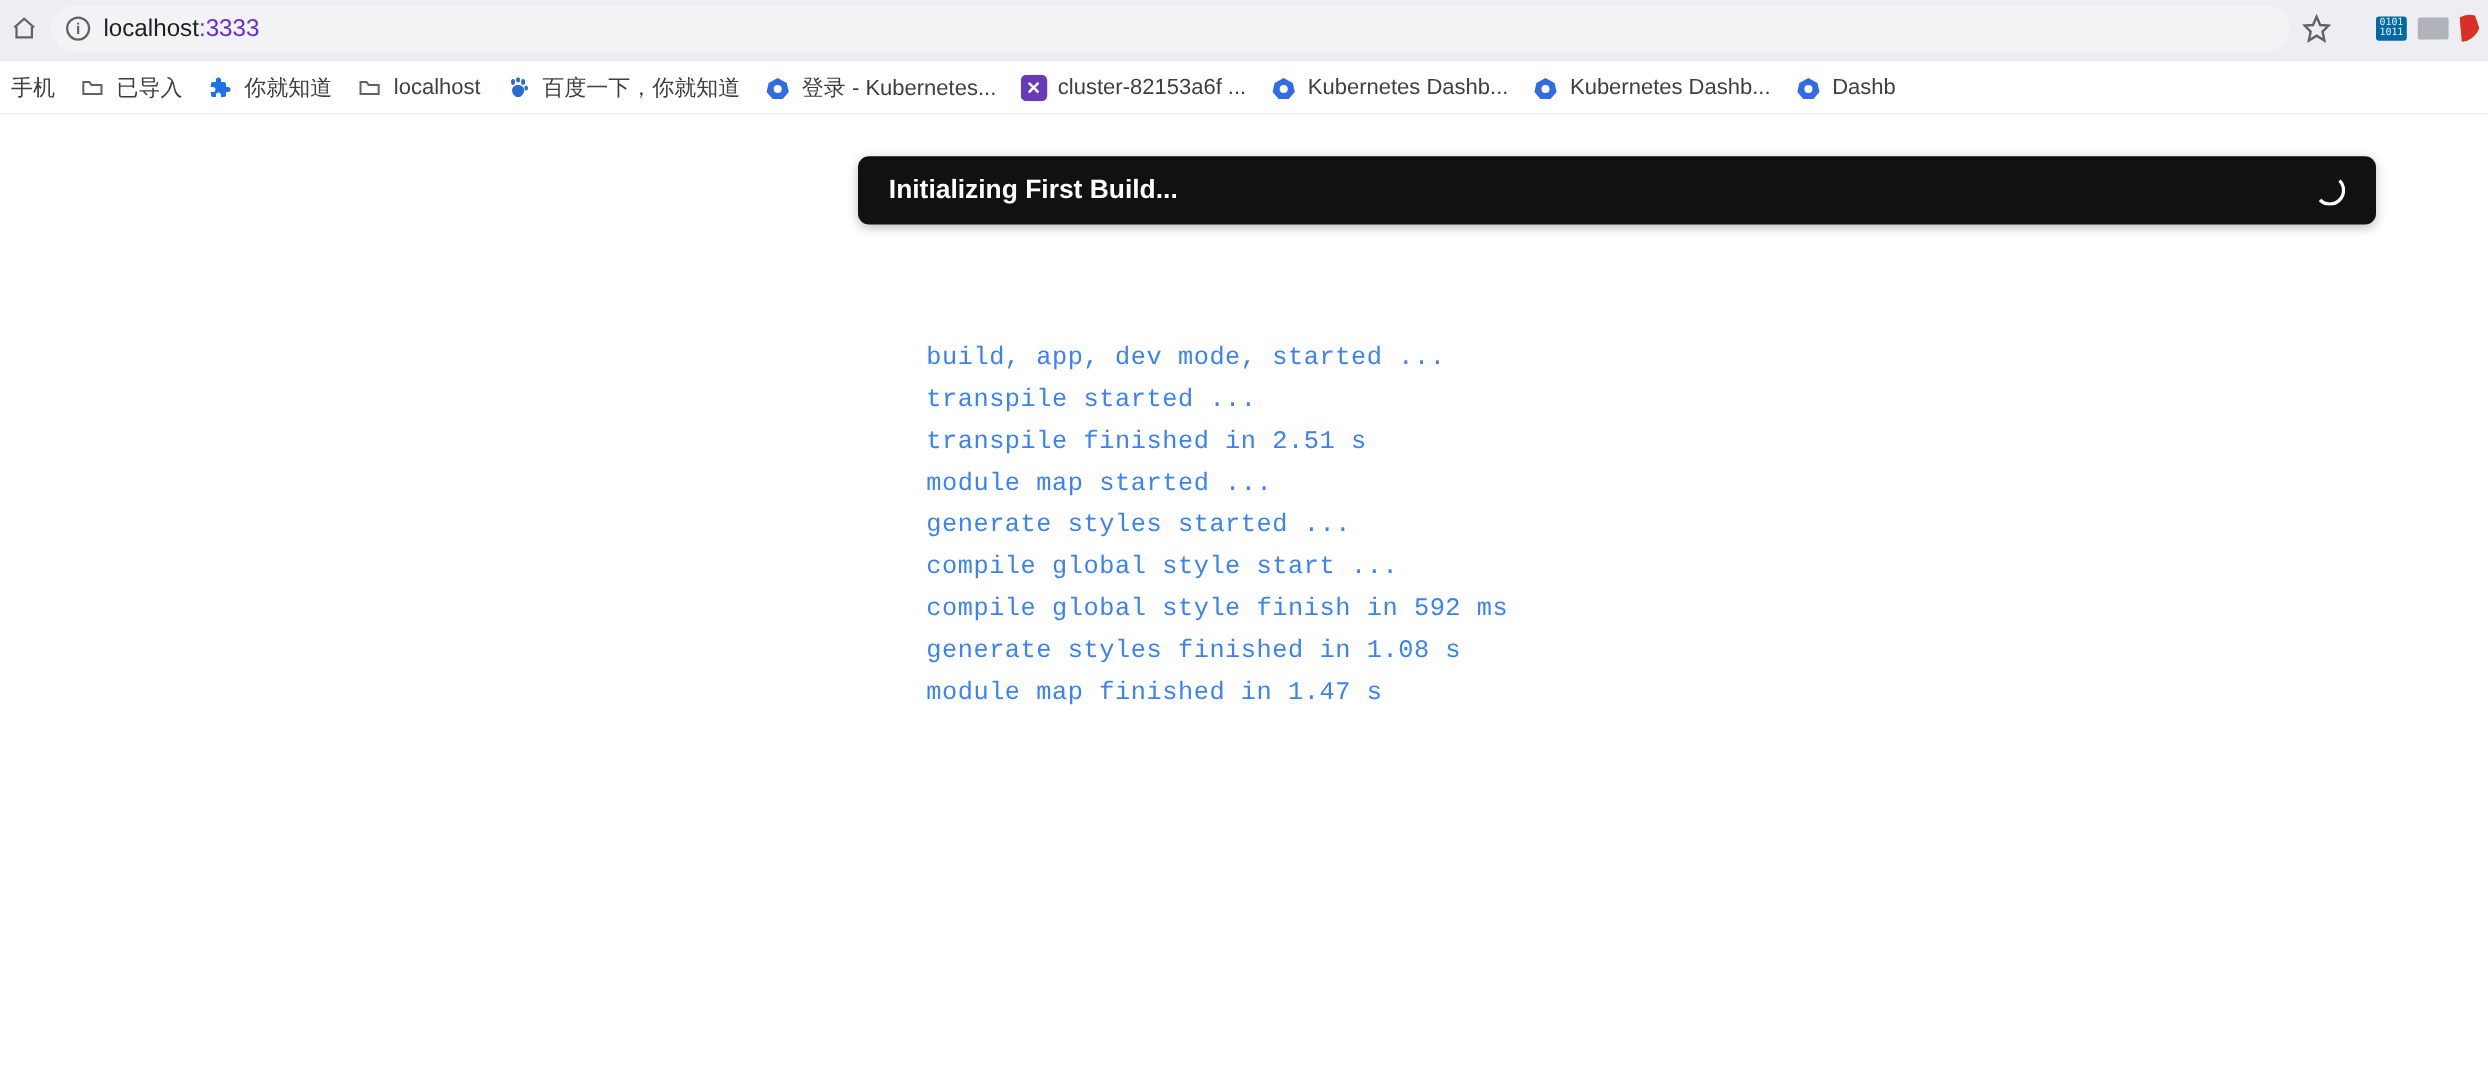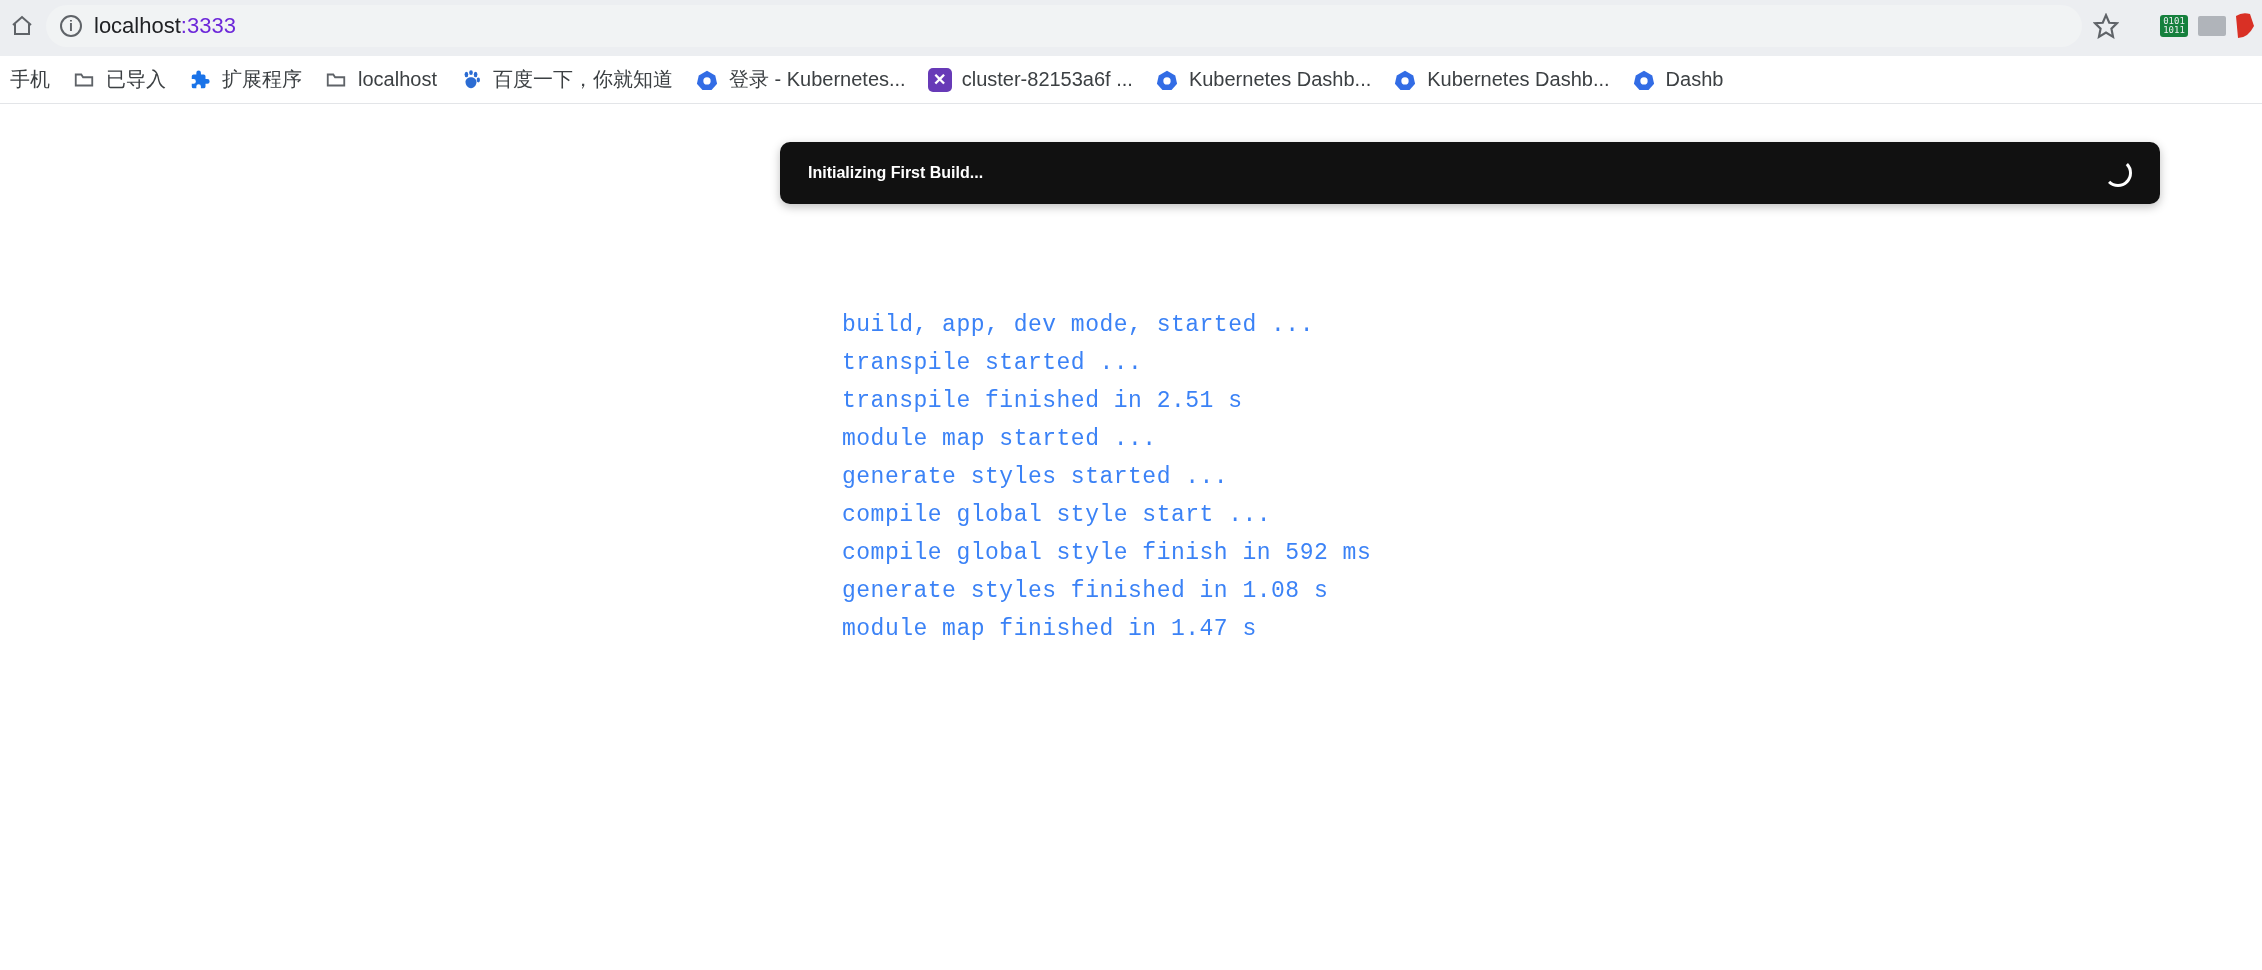--- a/index.html
+++ b/index.html
@@ -44,21 +44,21 @@
       display:flex;align-items:center;justify-content:center;
       color:#5f6368;
       font-weight:600;
       font-size:14px;
       line-height:1;
     }
     .url-host { color:#202124;margin-top:16px; }
     .url-port { color:#6d28d9; }
     .ext-pill {
       width:28px;height:22px;
-      background:#15803d;
+      background:#0369a1;
       border-radius:3px;
       font-size:9px;
       font-family:monospace;
       color:#eceef1;
       display:flex;align-items:center;justify-content:center;
       line-height:1;
       white-space:pre;
       margin-left:30px;
     }
     .ext-gray-box {
@@ -124,21 +124,21 @@
       top:38px;
       left:780px;
       width:1380px;
       height:62px;
       background:#111;
       border-radius:10px;
       display:flex;
       align-items:center;
       padding:0 28px;
       color:#fff;
-      font-size:16px;
+      font-size:24px;
       font-weight:600;
       box-shadow:0 3px 10px rgba(0,0,0,.25);
     }
     .status-banner .banner-text { flex:1; }
     .spinner {
       width:28px;height:28px;
       border:3px solid transparent;
       border-right-color:#fff;
       border-bottom-color:#fff;
       border-radius:50%;
@@ -205,21 +205,21 @@
     </span>
     <span class="bm-label">已导入</span>
   </div>
 
   <div class="bookmark">
     <span class="bm-icon puzzle-icon">
       <svg width="22" height="22" viewBox="0 0 24 24" fill="currentColor">
           <path d="M20 11h-2V8a2 2 0 0 0-2-2h-3V4a2.5 2.5 0 1 0-5 0v2H5a2 2 0 0 0-2 2v3h2a2.5 2.5 0 1 1 0 5H3v3a2 2 0 0 0 2 2h3v-2a2.5 2.5 0 1 1 5 0v2h3a2 2 0 0 0 2-2v-3h2a2.5 2.5 0 1 0 0-5z"></path>
         </svg>
     </span>
-    <span class="bm-label">扩展程序</span>
+    <span class="bm-label">你就知道</span>
   </div>
 
   <div class="bookmark">
     <span class="bm-icon folder-icon">
       <svg width="22" height="22" viewBox="0 0 24 24" fill="none" stroke="currentColor" stroke-width="2">
           <path d="M3 6h6l2 3h10v9H3z"></path>
         </svg>
     </span>
     <span class="bm-label">localhost</span>
   </div>

